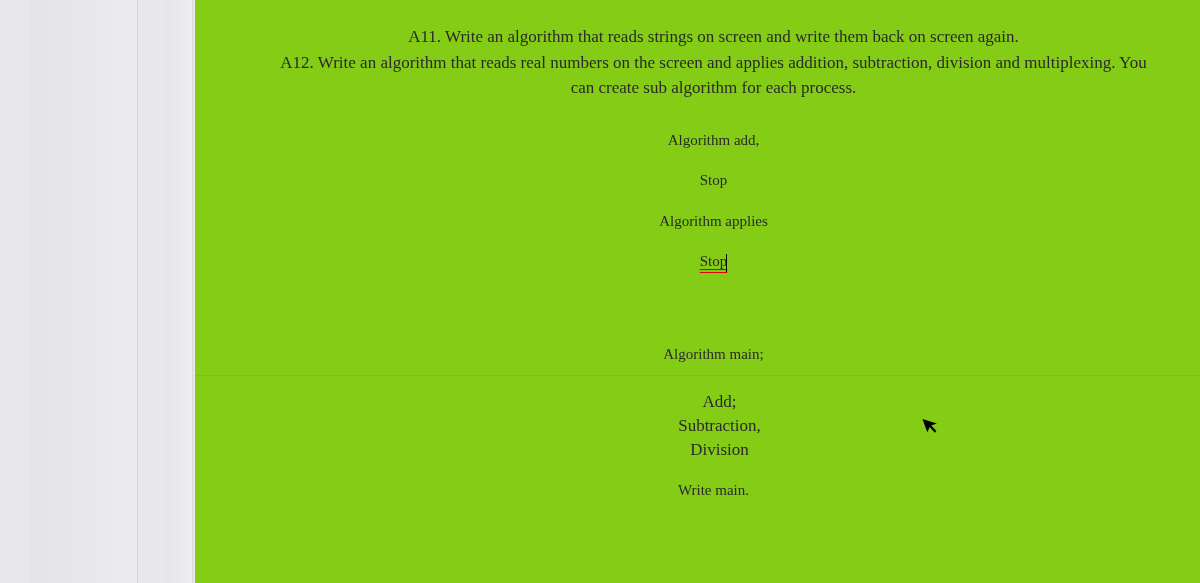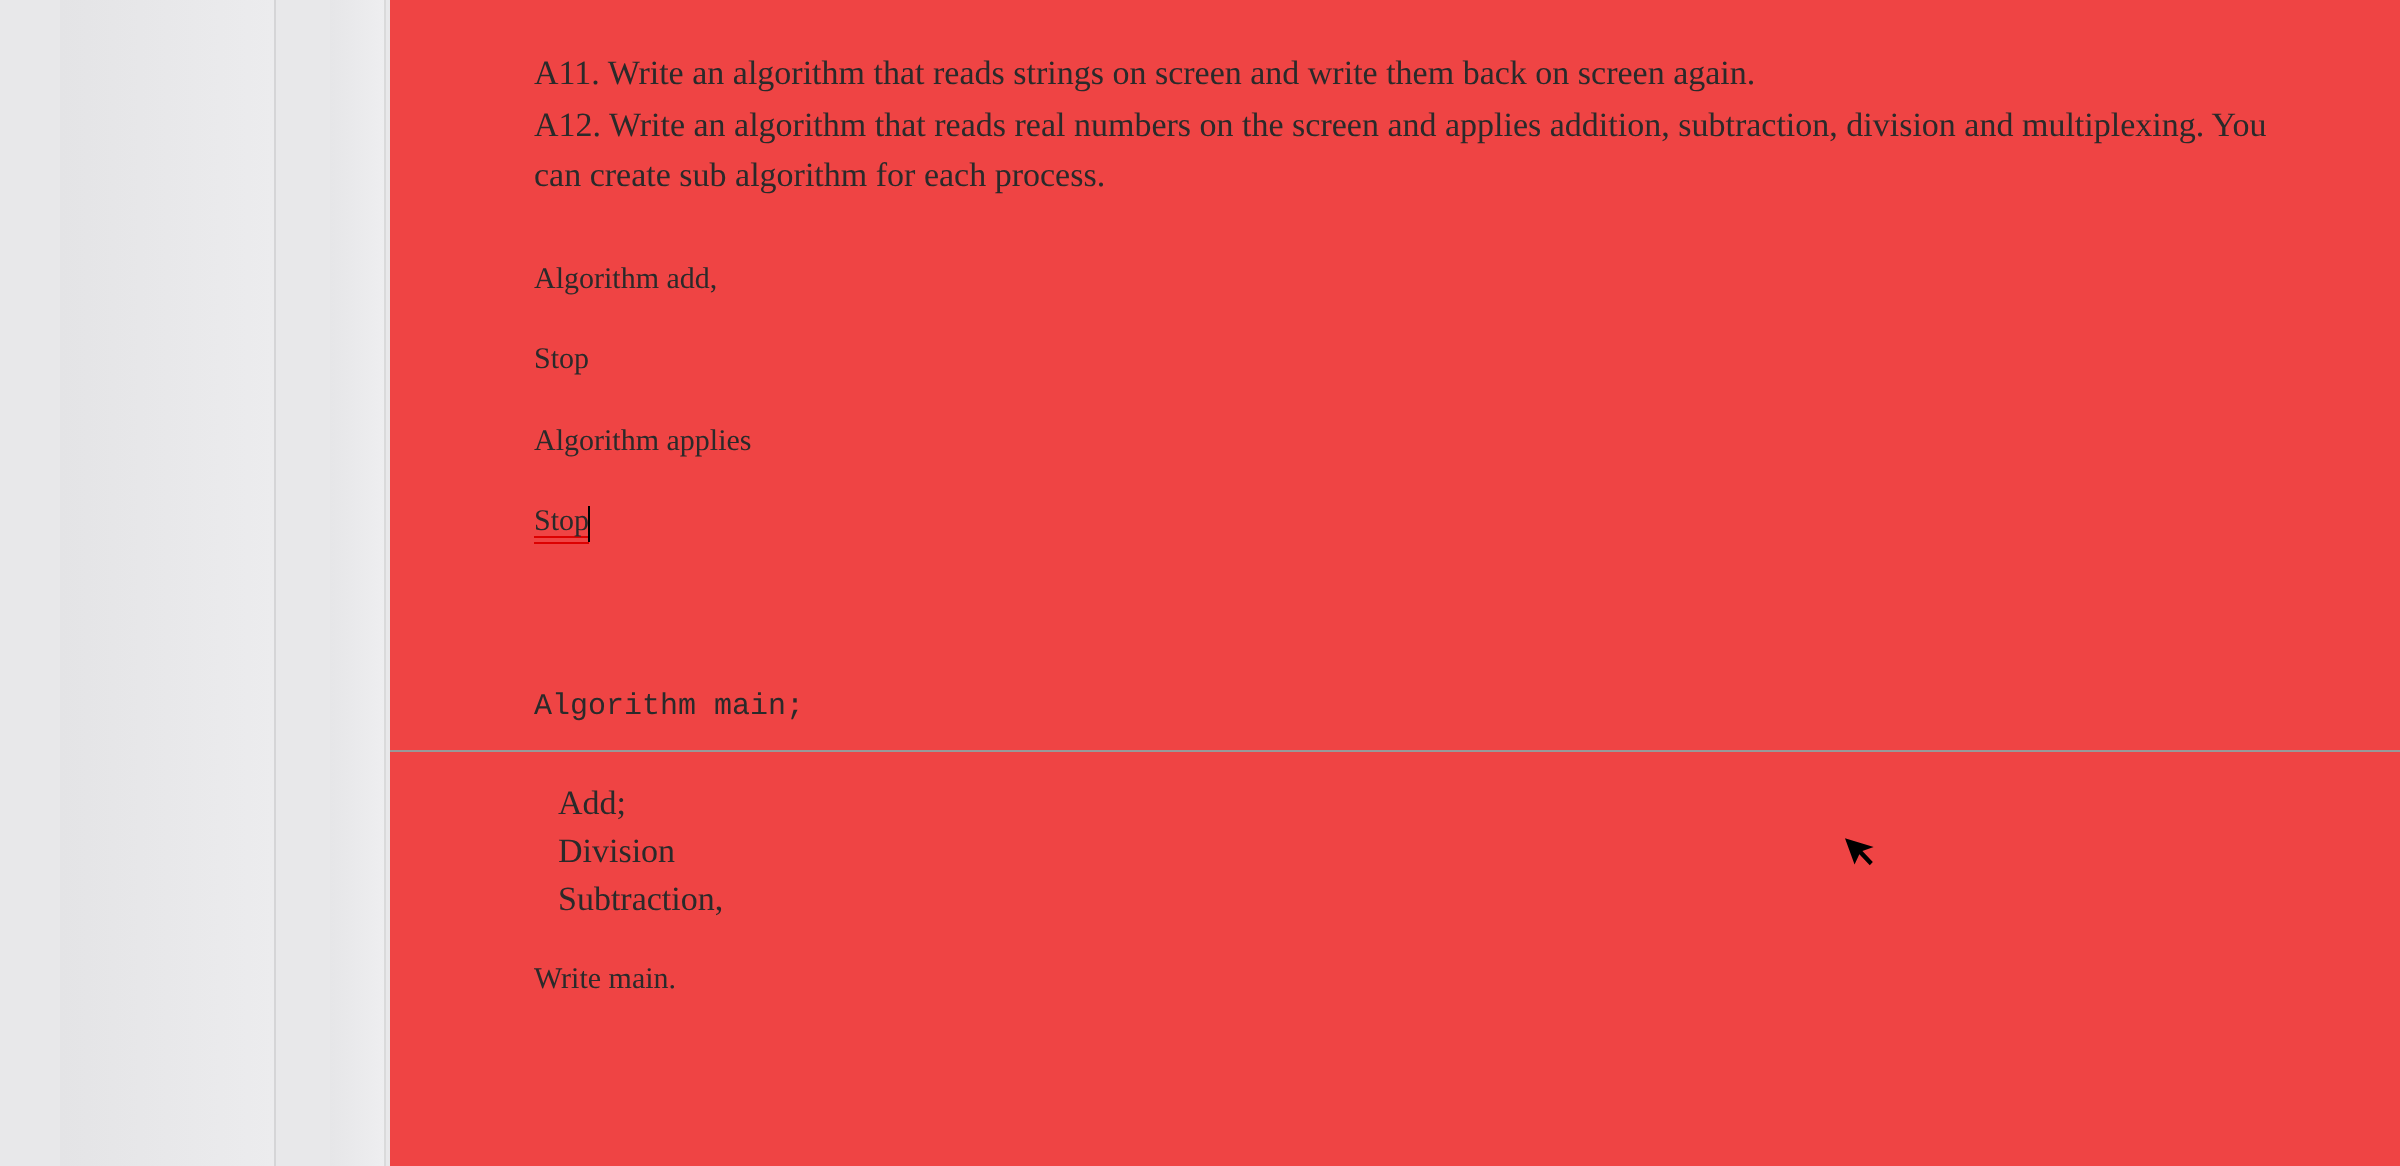--- a/index.html
+++ b/index.html
@@ -39,22 +39,23 @@
       width: 28px;
       background: linear-gradient(to right, #e6e6e8, #eeeef0);
       border-right: 1px solid #dadadb;
     }
     .content-area {
       position: absolute;
       left: 165px;
       right: 0;
       top: 0;
       bottom: 0;
-      background: #ef4444;
+      background: #84cc16;
       padding: 24px 40px 20px 72px;
+      text-align: center;
     }
     .question-block {
       color: #2a2a2a;
       font-size: 17px;
       line-height: 1.5;
       margin-bottom: 28px;
     }
     .algo-line {
       color: #2a2a2a;
       font-size: 15px;
@@ -117,28 +118,28 @@
 
     <div class="algo-line">Algorithm add,</div>
     <div class="algo-line">Stop</div>
     <div class="algo-line">Algorithm applies</div>
     <div class="algo-line">
       <span class="stop-cursor">Stop</span><span class="cursor-bar"></span>
     </div>
 
     <div class="big-gap"></div>
 
-    <div class="algo-line" style="margin-bottom:8px;font-family:Liberation Mono, monospace;">Algorithm main;</div>
+    <div class="algo-line" style="margin-bottom:8px;">Algorithm main;</div>
 
     <hr class="hr-line">
 
     <div class="compact-list">
       <div>Add;</div>
+      <div>Subtraction,</div>
       <div>Division</div>
-      <div>Subtraction,</div>
     </div>
 
     <div class="algo-line">Write main.</div>
 
     <div class="cursor-arrow">
       <svg width="16" height="20" viewBox="0 0 16 20">
         <path d="M1 1 L1 15 L5 11 L8 18 L10 17 L7 10 L13 10 Z" fill="#000"></path>
       </svg>
     </div>
 

